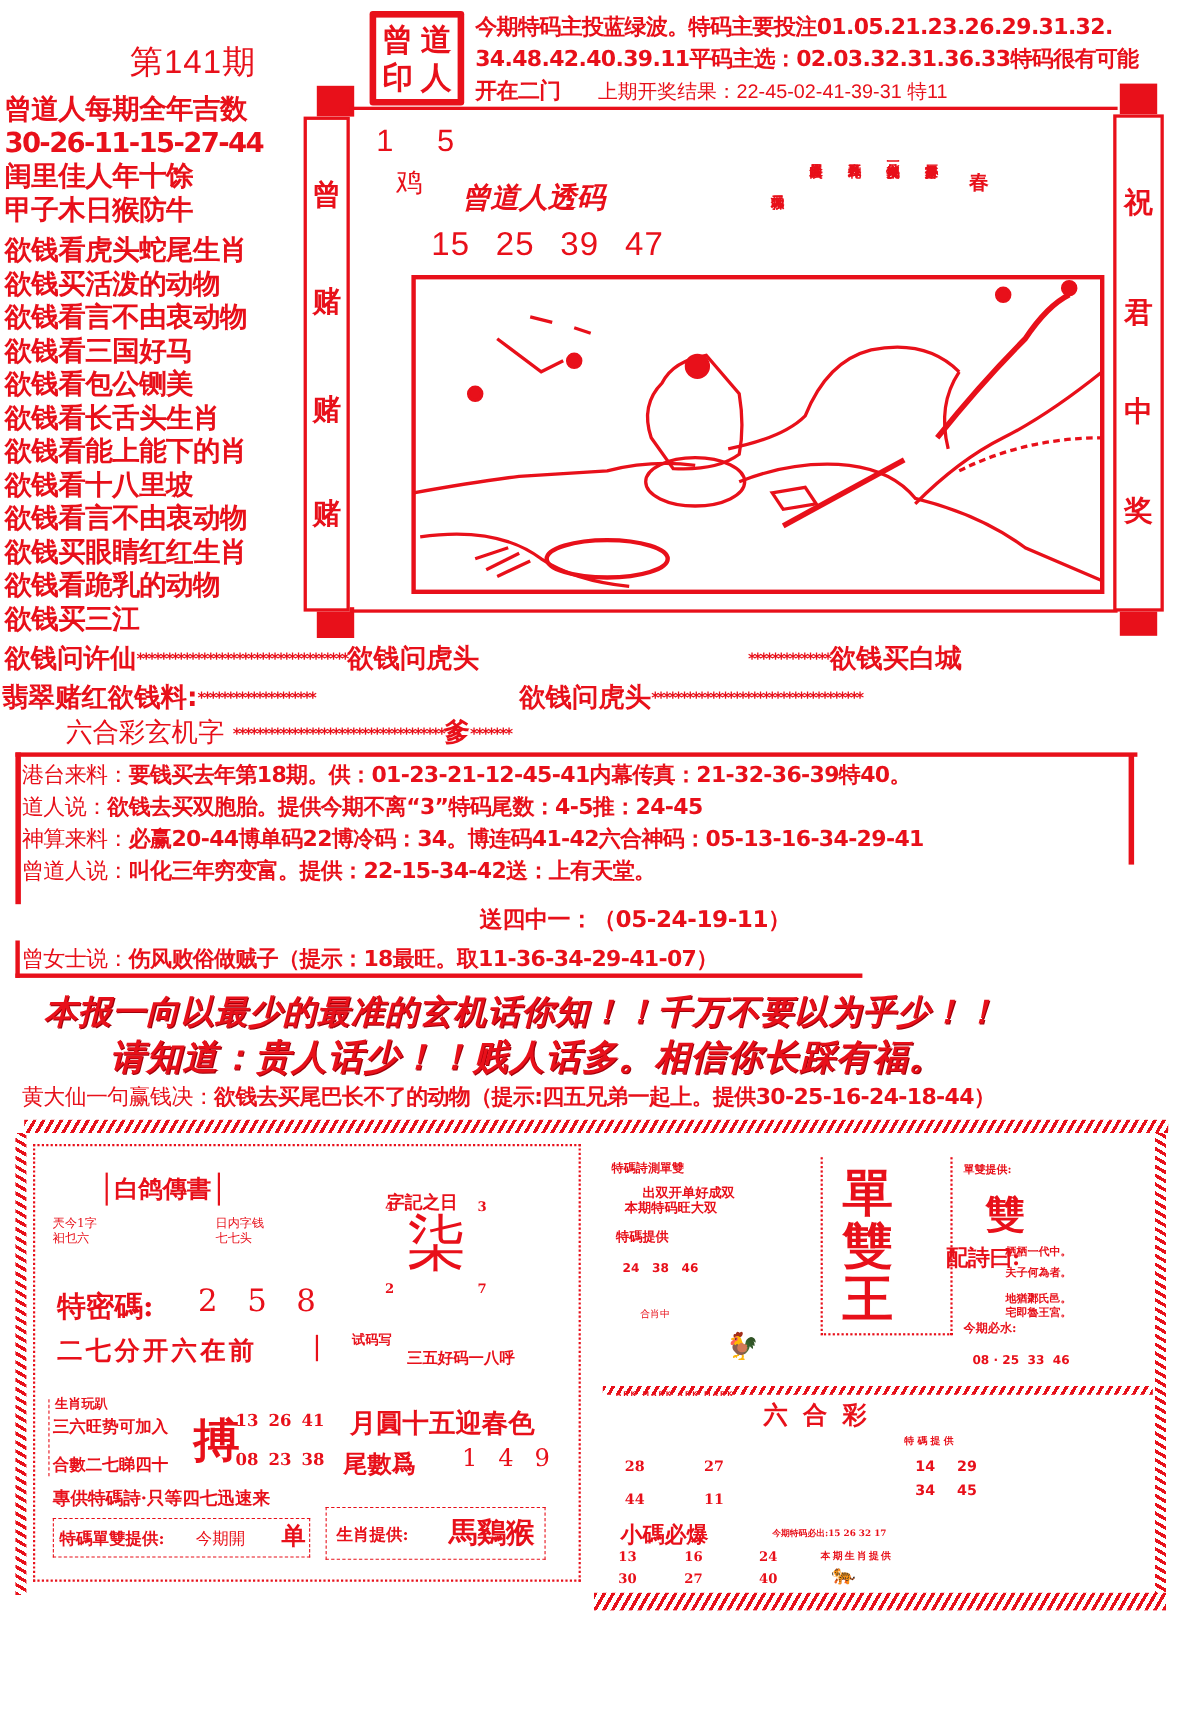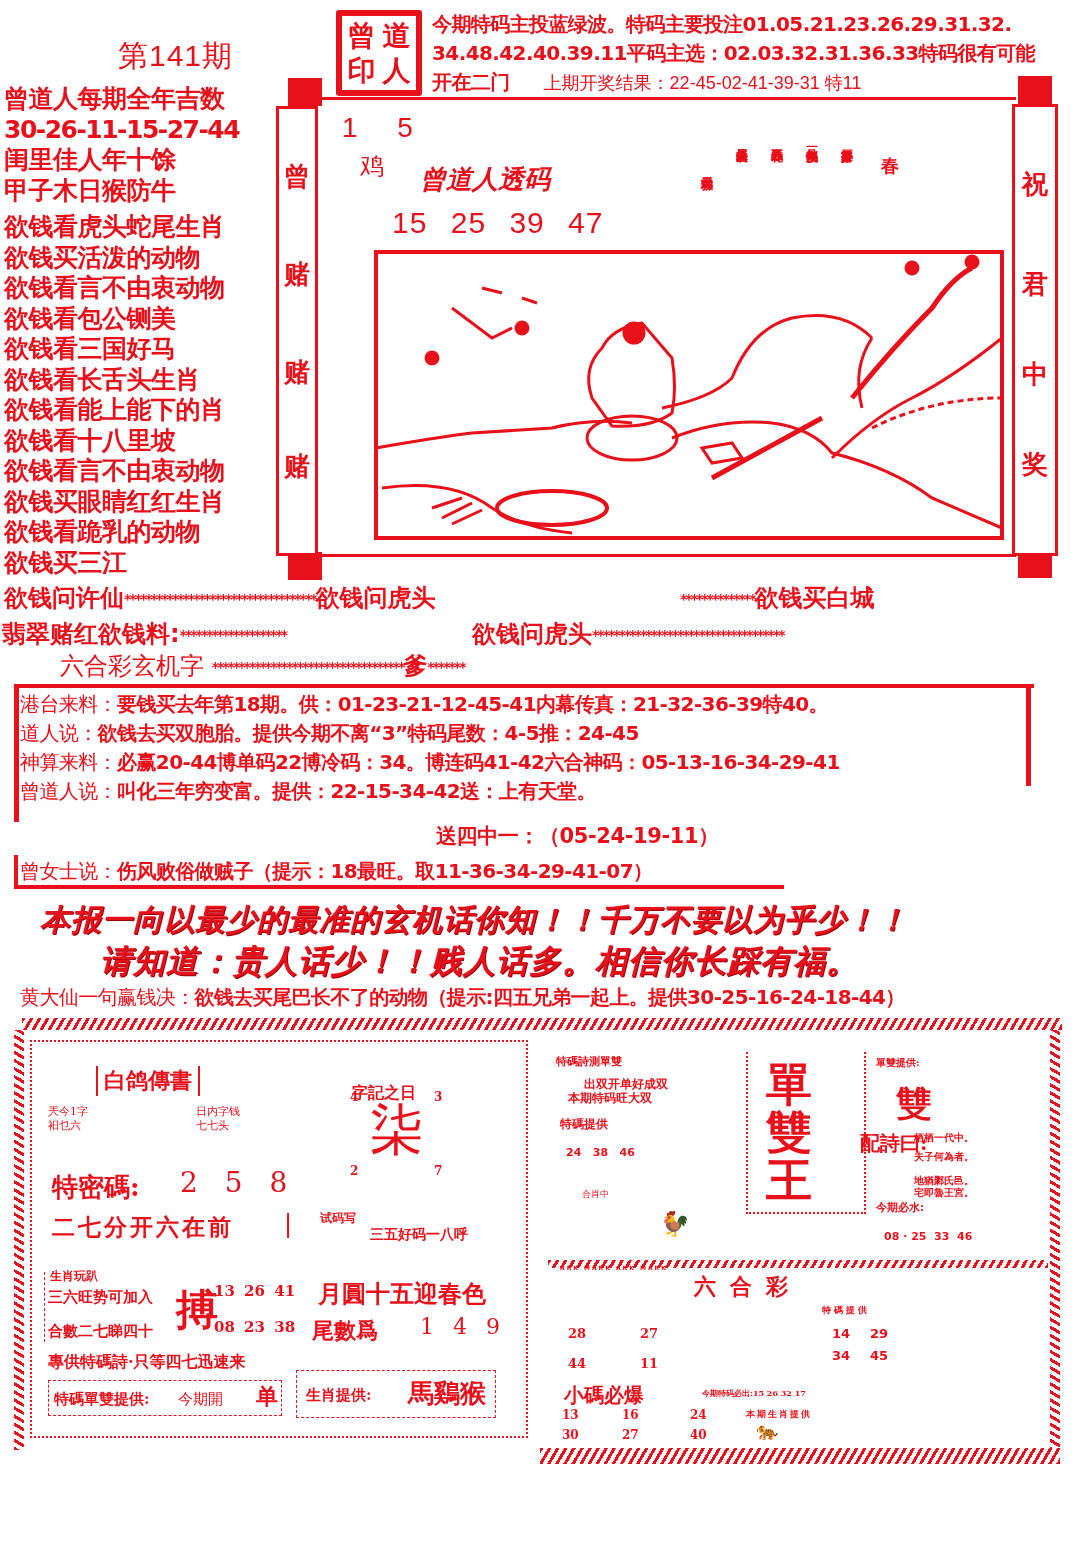--- a/index.html
+++ b/index.html
@@ -97,22 +97,22 @@
 </div>
 
 <div id="left-col" class="abs red">
   <div class="ln">曾道人每期全年吉数</div>
   <div class="ln num">30-26-11-15-27-44</div>
   <div class="ln">闺里佳人年十馀</div>
   <div class="ln" style="margin-bottom:6px">甲子木日猴防牛</div>
   <div class="ln">欲钱看虎头蛇尾生肖</div>
   <div class="ln">欲钱买活泼的动物</div>
   <div class="ln">欲钱看言不由衷动物</div>
+  <div class="ln">欲钱看三国好马</div>
   <div class="ln">欲钱看包公铡美</div>
-  <div class="ln">欲钱看三国好马</div>
   <div class="ln">欲钱看长舌头生肖</div>
   <div class="ln">欲钱看能上能下的肖</div>
   <div class="ln">欲钱看十八里坡</div>
   <div class="ln">欲钱看言不由衷动物</div>
   <div class="ln">欲钱买眼睛红红生肖</div>
   <div class="ln">欲钱看跪乳的动物</div>
   <div class="ln">欲钱买三江</div>
 </div>
 
 <div class="roller" style="left:288px;top:78px;width:34px;height:28px;"></div>

